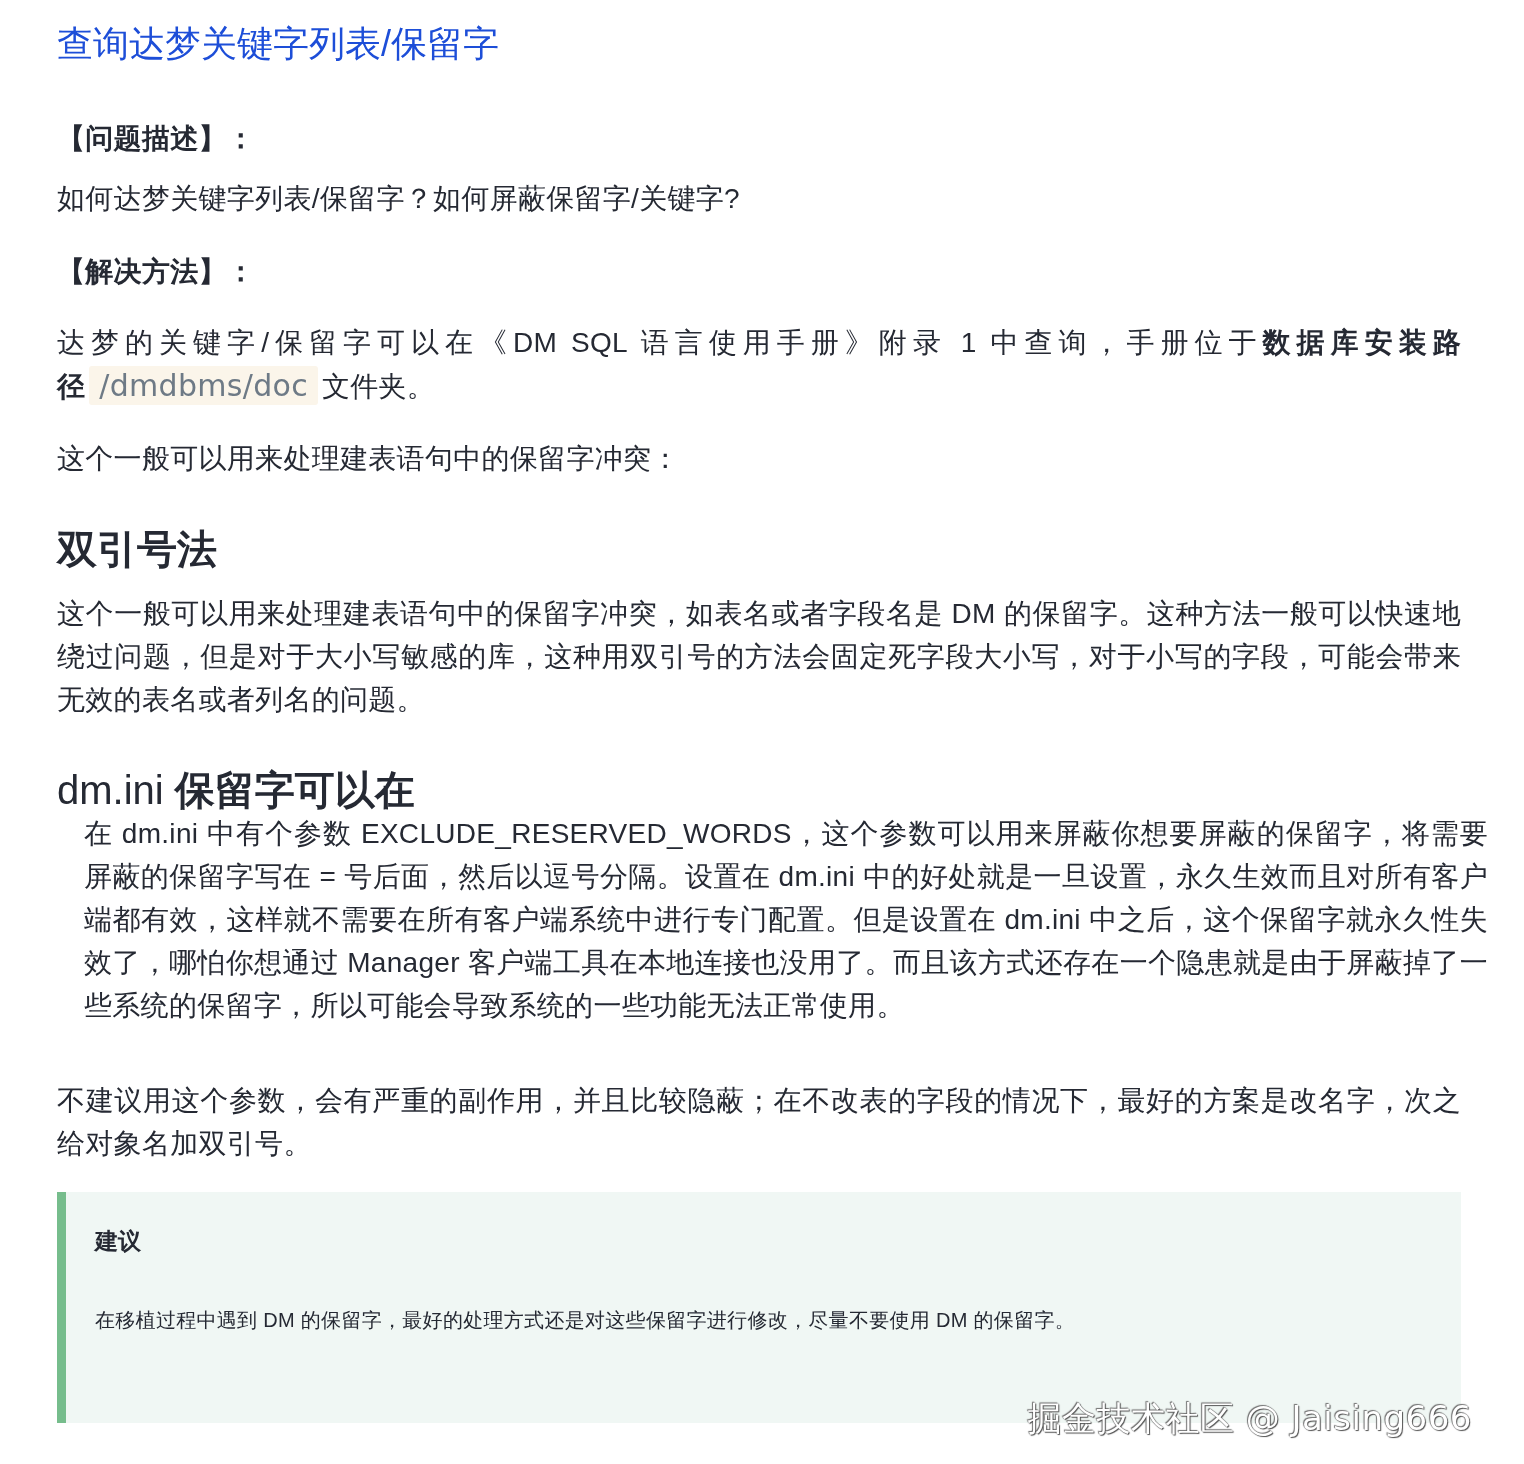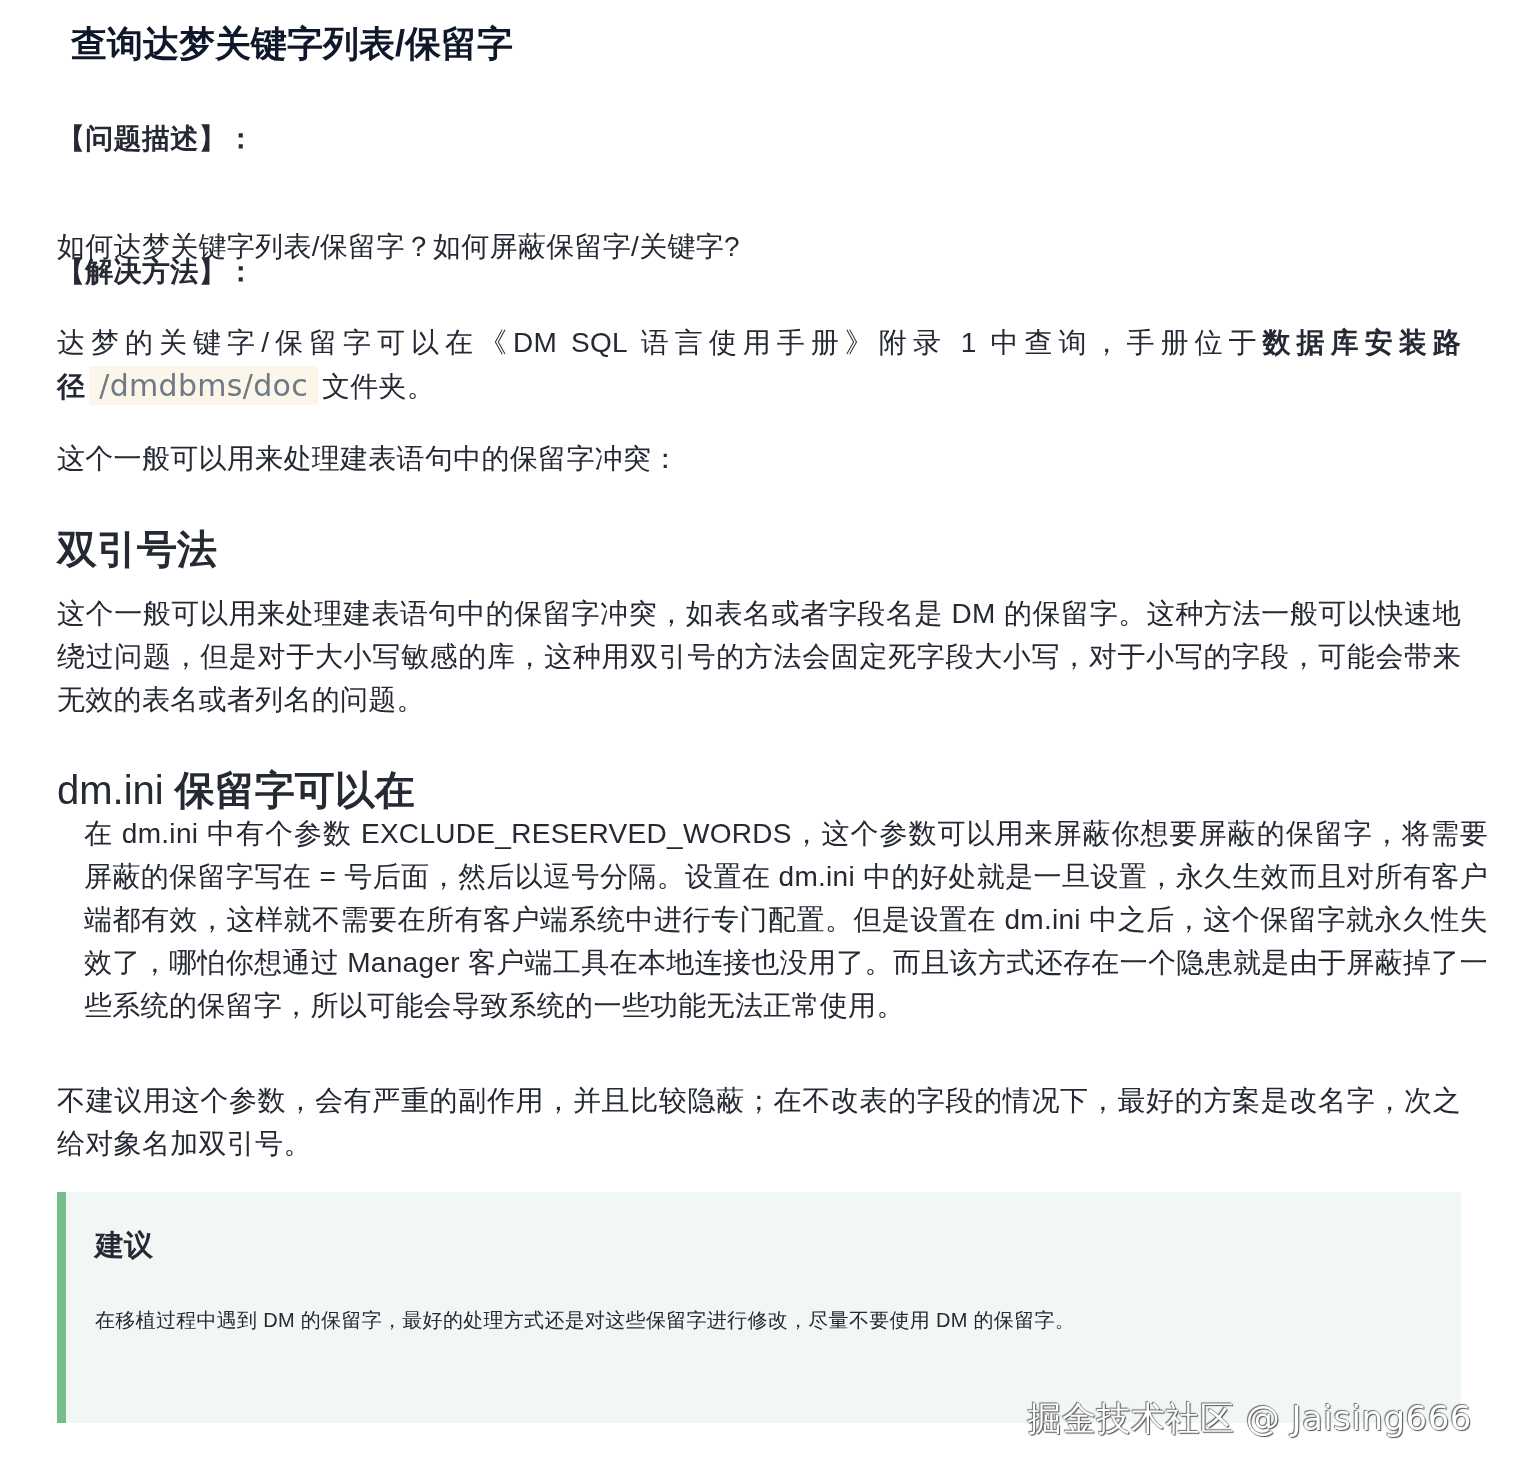--- a/index.html
+++ b/index.html
@@ -18,25 +18,24 @@
     .article {
       position: absolute;
       left: 57px;
       top: 0;
       width: 1404px;
     }
     .h2 {
       position: absolute;
       left: 0;
       font-size: 36px;
-      font-weight: 700;
+      font-weight: 400;
       line-height: 1.2;
-      color: #0f172a;
+      color: #1d4ed8;
       white-space: nowrap;
-      margin-left: 14px;
     }
     .h3 {
       position: absolute;
       left: 0;
       font-size: 40px;
       font-weight: 700;
       line-height: 1.2;
       color: #252933;
       white-space: nowrap;
     }
@@ -71,21 +70,21 @@
       width: 1404px;
       height: 231px;
       background: #f0f7f4;
       border-left: 9px solid #76bd8c;
       box-sizing: border-box;
     }
     .bq-title {
       position: absolute;
       left: 29px;
       top: 34px;
-      font-size: 29px;
+      font-size: 23px;
       font-weight: 700;
       color: #252933;
       white-space: nowrap;
     }
     .bq-text {
       position: absolute;
       left: 29px;
       top: 103px;
       width: 1340px;
       font-size: 20px;
@@ -107,21 +106,21 @@
   </style>
 </head>
 <body>
 
 <div class="article">
 
   <div class="h2" style="top:22px;">查询达梦关键字列表/保留字</div>
 
   <div class="p label-strong" style="top:106px;margin-top:11px;">【问题描述】：</div>
 
-  <div class="p" style="top:177px;margin-top:48px;">如何达梦关键字列表/保留字？如何屏蔽保留字/关键字?</div>
+  <div class="p" style="top:177px;">如何达梦关键字列表/保留字？如何屏蔽保留字/关键字?</div>
 
   <div class="p label-strong" style="top:250px;">【解决方法】：</div>
 
   <div class="p" style="top:321px;">
     <span>达梦的关键字/保留字可以在《DM SQL 语言使用手册》附录 1 中查询，手册位于</span><span class="label-strong">数据库安装路径</span><span class="code">/dmdbms/doc</span><span>文件夹。</span>
   </div>
 
   <div class="p" style="top:437px;">这个一般可以用来处理建表语句中的保留字冲突：</div>
 
   <div class="h3" style="top:525px;">双引号法</div>

